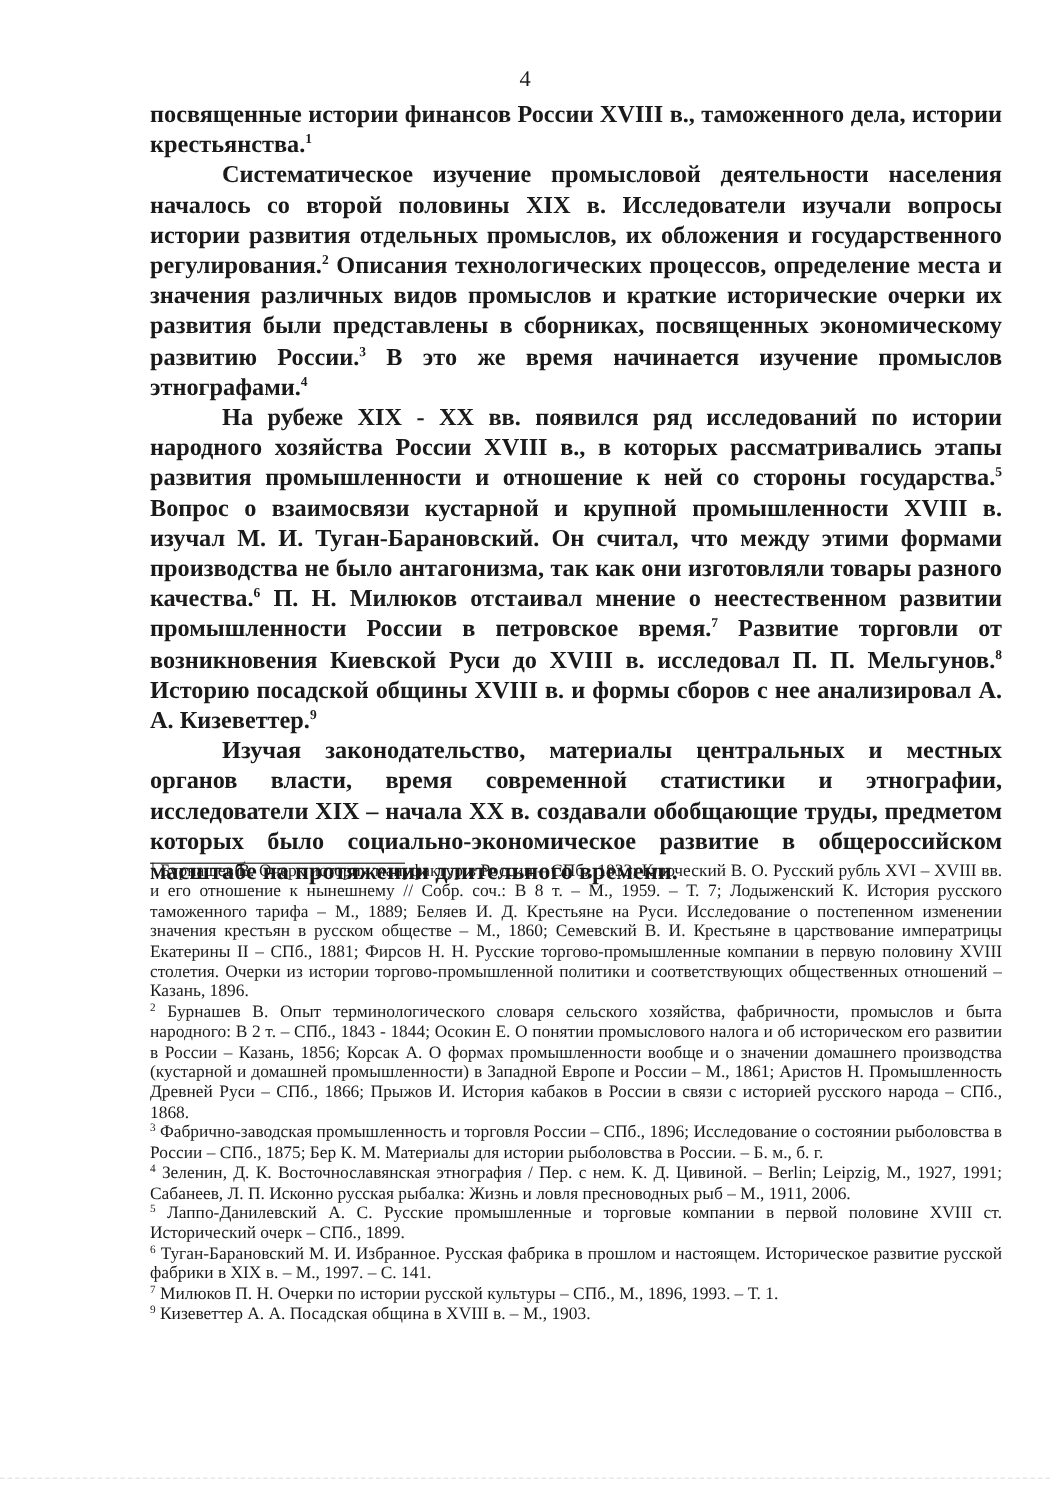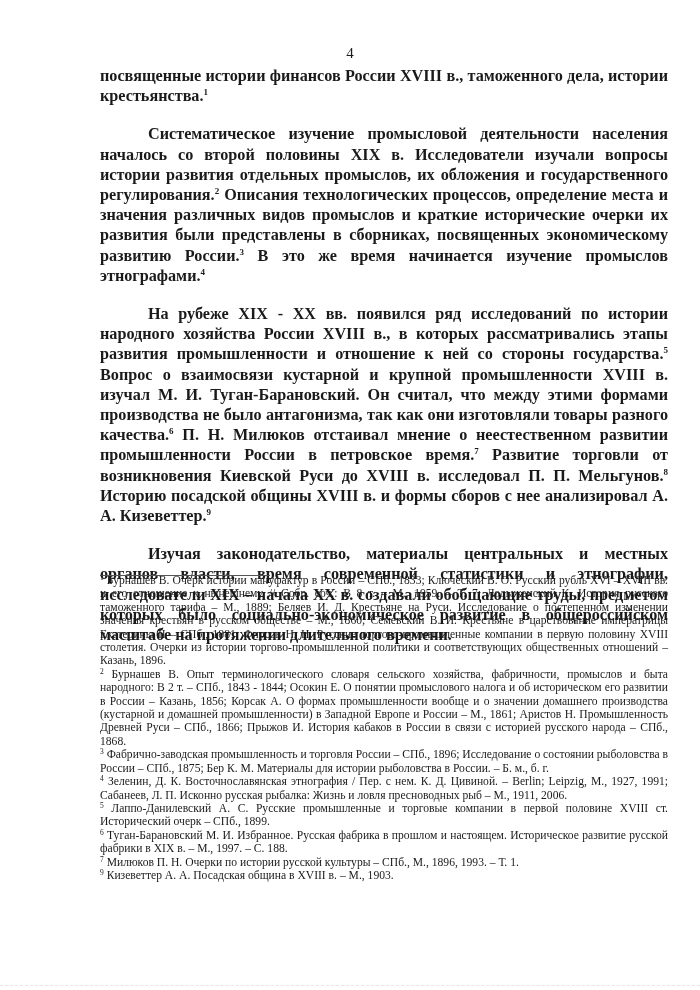--- a/index.html
+++ b/index.html
@@ -2,21 +2,21 @@
 <html><head>
 <meta charset="utf-8">
 <style>
   html, body { margin: 0; padding: 0; background: #ffffff; }
   body { width: 700px; height: 990px; position: relative; overflow: hidden;
          font-family: "Liberation Serif", "DejaVu Serif", serif; color: #1a1a1a; }
   .page-number { position: absolute; top: 44px; left: 0; width: 700px; text-align: center;
                  font-size: 15px; line-height: 18px; }
   .body-text { position: absolute; top: 66px; left: 100px; width: 568px; font-weight: bold; }
   .body-text p { margin: 0; font-size: 16.2px; line-height: 20.2px; text-align: justify; }
-  .body-text p.indent { text-indent: 48px; margin-top: 18px; }
+  .body-text p.indent { text-indent: 48px; }
   sup { font-size: 9px; vertical-align: 6px; line-height: 0; }
   .fn-sep { position: absolute; top: 575px; left: 100px; width: 170px; height: 0;
             border-top: 1px solid #555; }
   .footnotes { position: absolute; top: 574px; left: 100px; width: 568px; }
   .footnotes p { margin: 0; font-size: 11.6px; line-height: 13.4px; text-align: justify; }
   .footnotes sup { font-size: 7.5px; vertical-align: 4px; }
   .bottom-rule { position: absolute; top: 985px; left: 0; width: 700px; height: 0;
                  border-top: 1px dashed #e8e8e8; }
 </style>
 </head>
@@ -33,19 +33,19 @@
     </div>
 
   <div class="fn-sep"></div>
 
   <div class="footnotes" id="footnotes">
       <p><sup>1</sup><span> Бурнашев В. Очерк истории мануфактур в России – СПб., 1833; Ключеский В. О. Русский рубль XVI – XVIII вв. и его отношение к нынешнему // Собр. соч.: В 8 т. – М., 1959. – Т. 7; Лодыженский К. История русского таможенного тарифа – М., 1889; Беляев И. Д. Крестьяне на Руси. Исследование о постепенном изменении значения крестьян в русском обществе – М., 1860; Семевский В. И. Крестьяне в царствование императрицы Екатерины II – СПб., 1881; Фирсов Н. Н. Русские торгово-промышленные компании в первую половину XVIII столетия. Очерки из истории торгово-промышленной политики и соответствующих общественных отношений – Казань, 1896.</span></p>
       <p><sup>2</sup><span> Бурнашев В. Опыт терминологического словаря сельского хозяйства, фабричности, промыслов и быта народного: В 2 т. – СПб., 1843 - 1844; Осокин Е. О понятии промыслового налога и об историческом его развитии в России – Казань, 1856; Корсак А. О формах промышленности вообще и о значении домашнего производства (кустарной и домашней промышленности) в Западной Европе и России – М., 1861; Аристов Н. Промышленность Древней Руси – СПб., 1866; Прыжов И. История кабаков в России в связи с историей русского народа – СПб., 1868.</span></p>
       <p><sup>3</sup><span> Фабрично-заводская промышленность и торговля России – СПб., 1896; Исследование о состоянии рыболовства в России – СПб., 1875; Бер К. М. Материалы для истории рыболовства в России. – Б. м., б. г.</span></p>
       <p><sup>4</sup><span> Зеленин, Д. К. Восточнославянская этнография / Пер. с нем. К. Д. Цивиной. – Berlin; Leipzig, М., 1927, 1991; Сабанеев, Л. П. Исконно русская рыбалка: Жизнь и ловля пресноводных рыб – М., 1911, 2006.</span></p>
       <p><sup>5</sup><span> Лаппо-Данилевский А. С. Русские промышленные и торговые компании в первой половине XVIII ст. Исторический очерк – СПб., 1899.</span></p>
-      <p><sup>6</sup><span> Туган-Барановский М. И. Избранное. Русская фабрика в прошлом и настоящем. Историческое развитие русской фабрики в XIX в. – М., 1997. – С. 188.</span></p>
+      <p><sup>6</sup><span> Туган-Барановский М. И. Избранное. Русская фабрика в прошлом и настоящем. Историческое развитие русской фабрики в XIX в. – М., 1997. – С. 141.</span></p>
       <p><sup>7</sup><span> Милюков П. Н. Очерки по истории русской культуры – СПб., М., 1896, 1993. – Т. 1.</span></p>
       <p><sup>9</sup><span> Кизеветтер А. А. Посадская община в XVIII в. – М., 1903.</span></p>
     </div>
 
   <div class="bottom-rule"></div>
 </div>
 
 </body></html>

